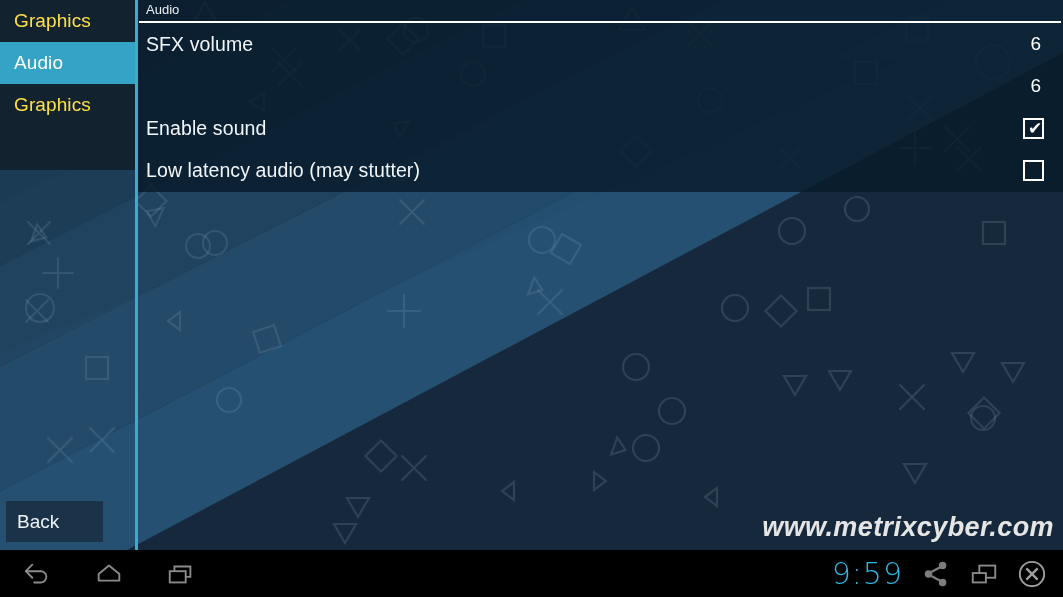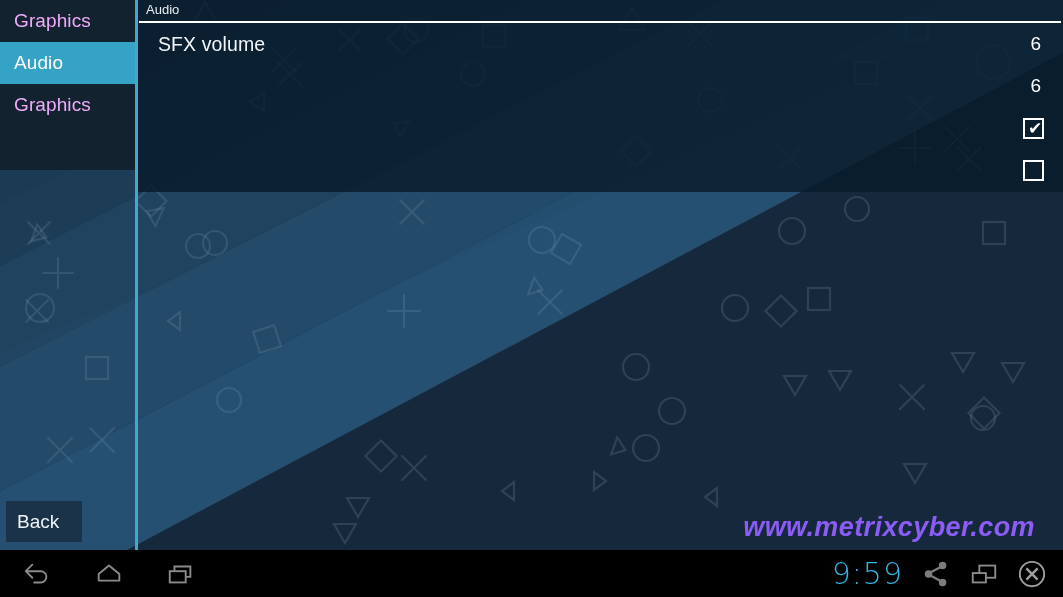--- a/index.html
+++ b/index.html
@@ -21,30 +21,30 @@
 
   
   #sidebar {
     position:absolute; left:0; top:0; width:135px; height:170px;
     background:#13222f;
     z-index:5;
   }
   .side-item {
     height:42px; line-height:42px;
     padding-left:14px;
-    color:#f0abfc;
+    color:#fde047;
     font-size:19px;
     letter-spacing:.1px;
     white-space:nowrap;
   }
   .side-item.selected { background:#35a3c6; color:#ffffff; }
 
   #back-button {
     position:absolute; left:6px; top:501px;
-    width:76px; height:41px;
+    width:97px; height:41px;
     background:#1b3349;
     color:#eef3f6;
     font-size:19px;
     line-height:41px;
     padding-left:11px;
     z-index:6;
   }
 
   
   #col-divider {
@@ -64,21 +64,21 @@
     padding-left:8px;
     color:#e9eff3;
     font-size:13px;
   }
   #panel-rule { height:2px; background:#ffffff; margin:0 2px 0 1px; }
 
   .row {
     position:relative;
     height:42px;
     display:flex; align-items:center;
-    padding:0 12px 0 20px;
+    padding:0 12px 0 8px;
   }
   .row-label {
     color:#f2f6f9;
     font-size:19.5px;
     letter-spacing:.1px;
     white-space:nowrap;
   }
   .row-value {
     margin-left:auto;
     color:#ffffff;
@@ -92,22 +92,22 @@
     position:relative;
     margin-right:7px;
   }
   .checkbox .tick {
     position:absolute; left:3px; top:-2px;
     color:#ffffff; font-size:17px; line-height:21px;
   }
 
   
   #watermark {
-    position:absolute; right:28px; top:512px;
-    color:#8b5cf6;
+    position:absolute; right:9px; top:512px;
+    color:#e5e5e5;
     font-size:27px;
     font-weight:bold;
     font-style:italic;
     letter-spacing:.4px;
     z-index:7;
     white-space:nowrap;
   }
 
   
   #navbar {
@@ -260,26 +260,28 @@
     <div class="row">
       <span class="row-label">SFX volume</span>
       <span class="row-value">6</span>
     </div>
 
     <div class="row">
       <span class="row-value">6</span>
     </div>
 
     <div class="row">
+      <span class="row-label">Enable sound</span>
       <span class="checkbox">
         <span class="tick">✔</span>
       </span>
     </div>
 
     <div class="row">
+      <span class="row-label">Low latency audio (may stutter)</span>
       <span class="checkbox">
         <span class="tick"></span>
       </span>
     </div>
   </div>
 
   <div id="watermark">www.metrixcyber.com</div>
 
   <div id="navbar">
     <div id="nav-left">

